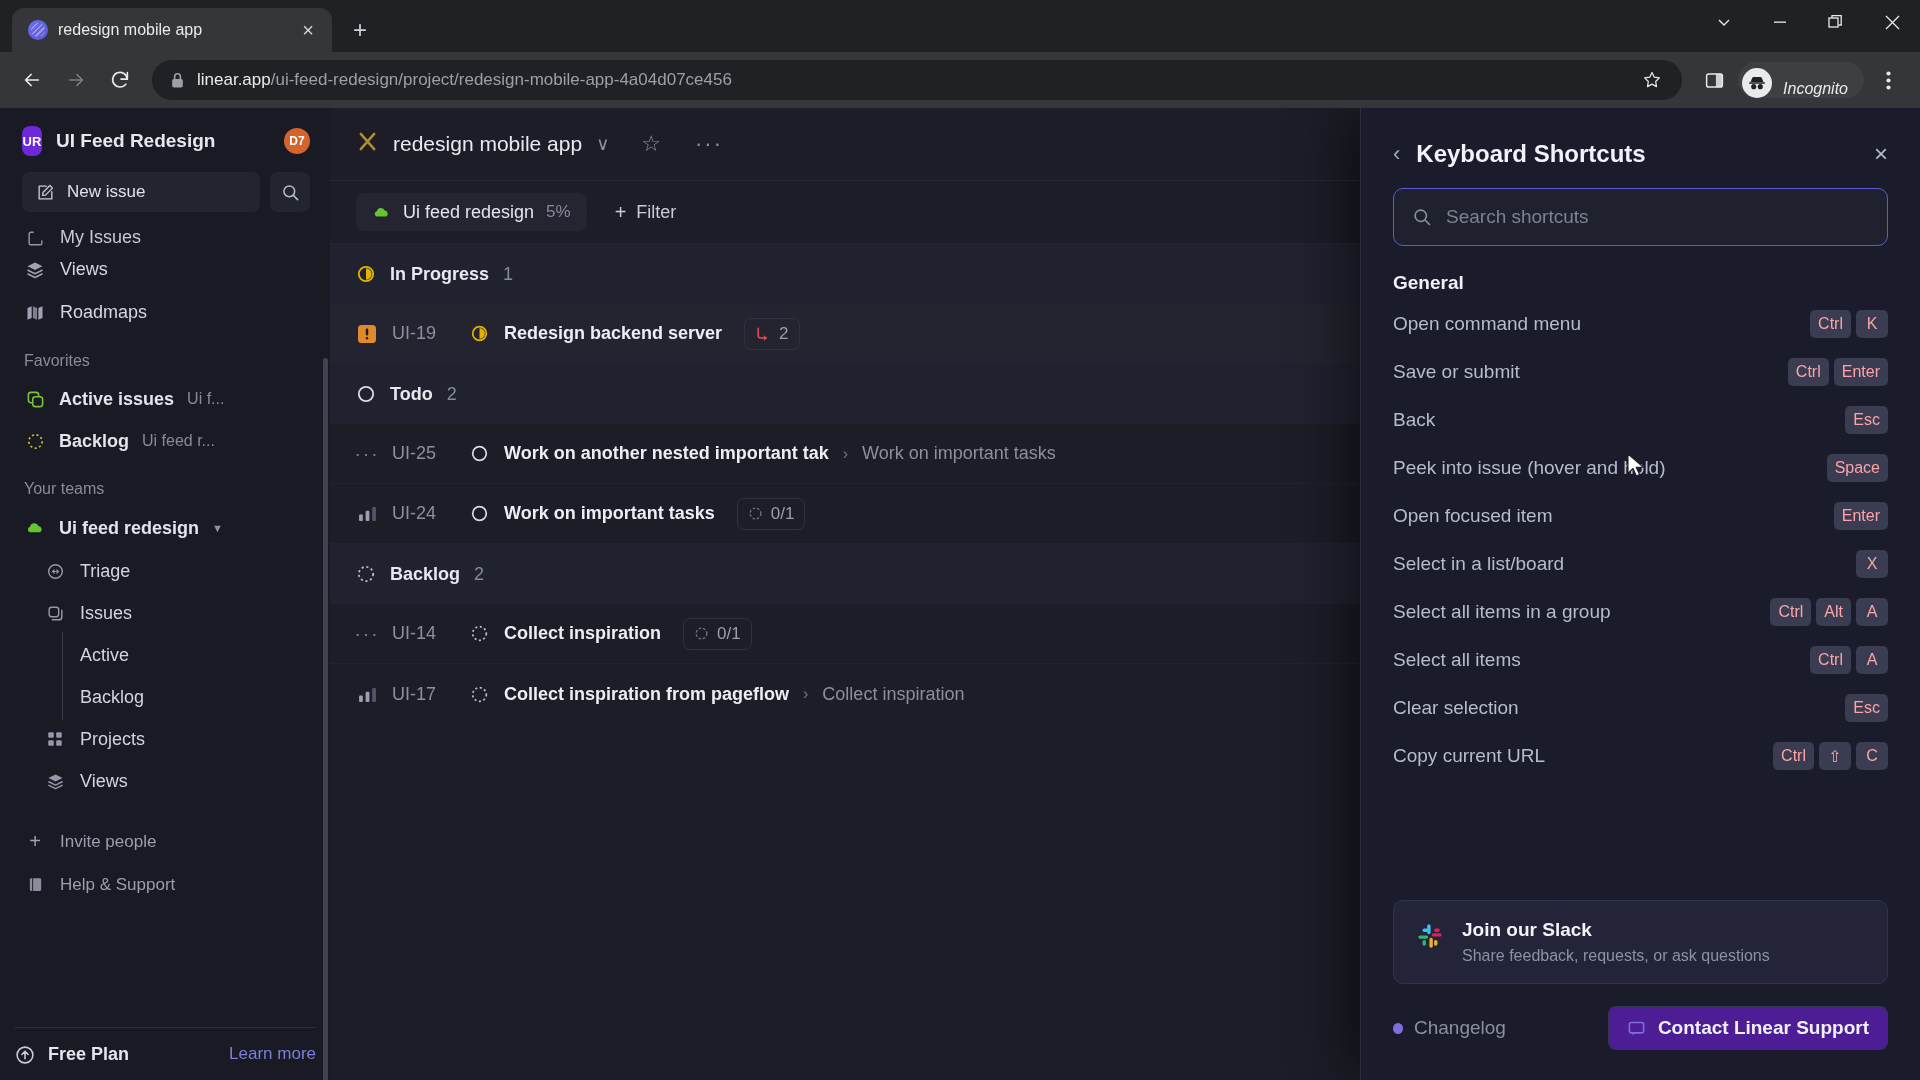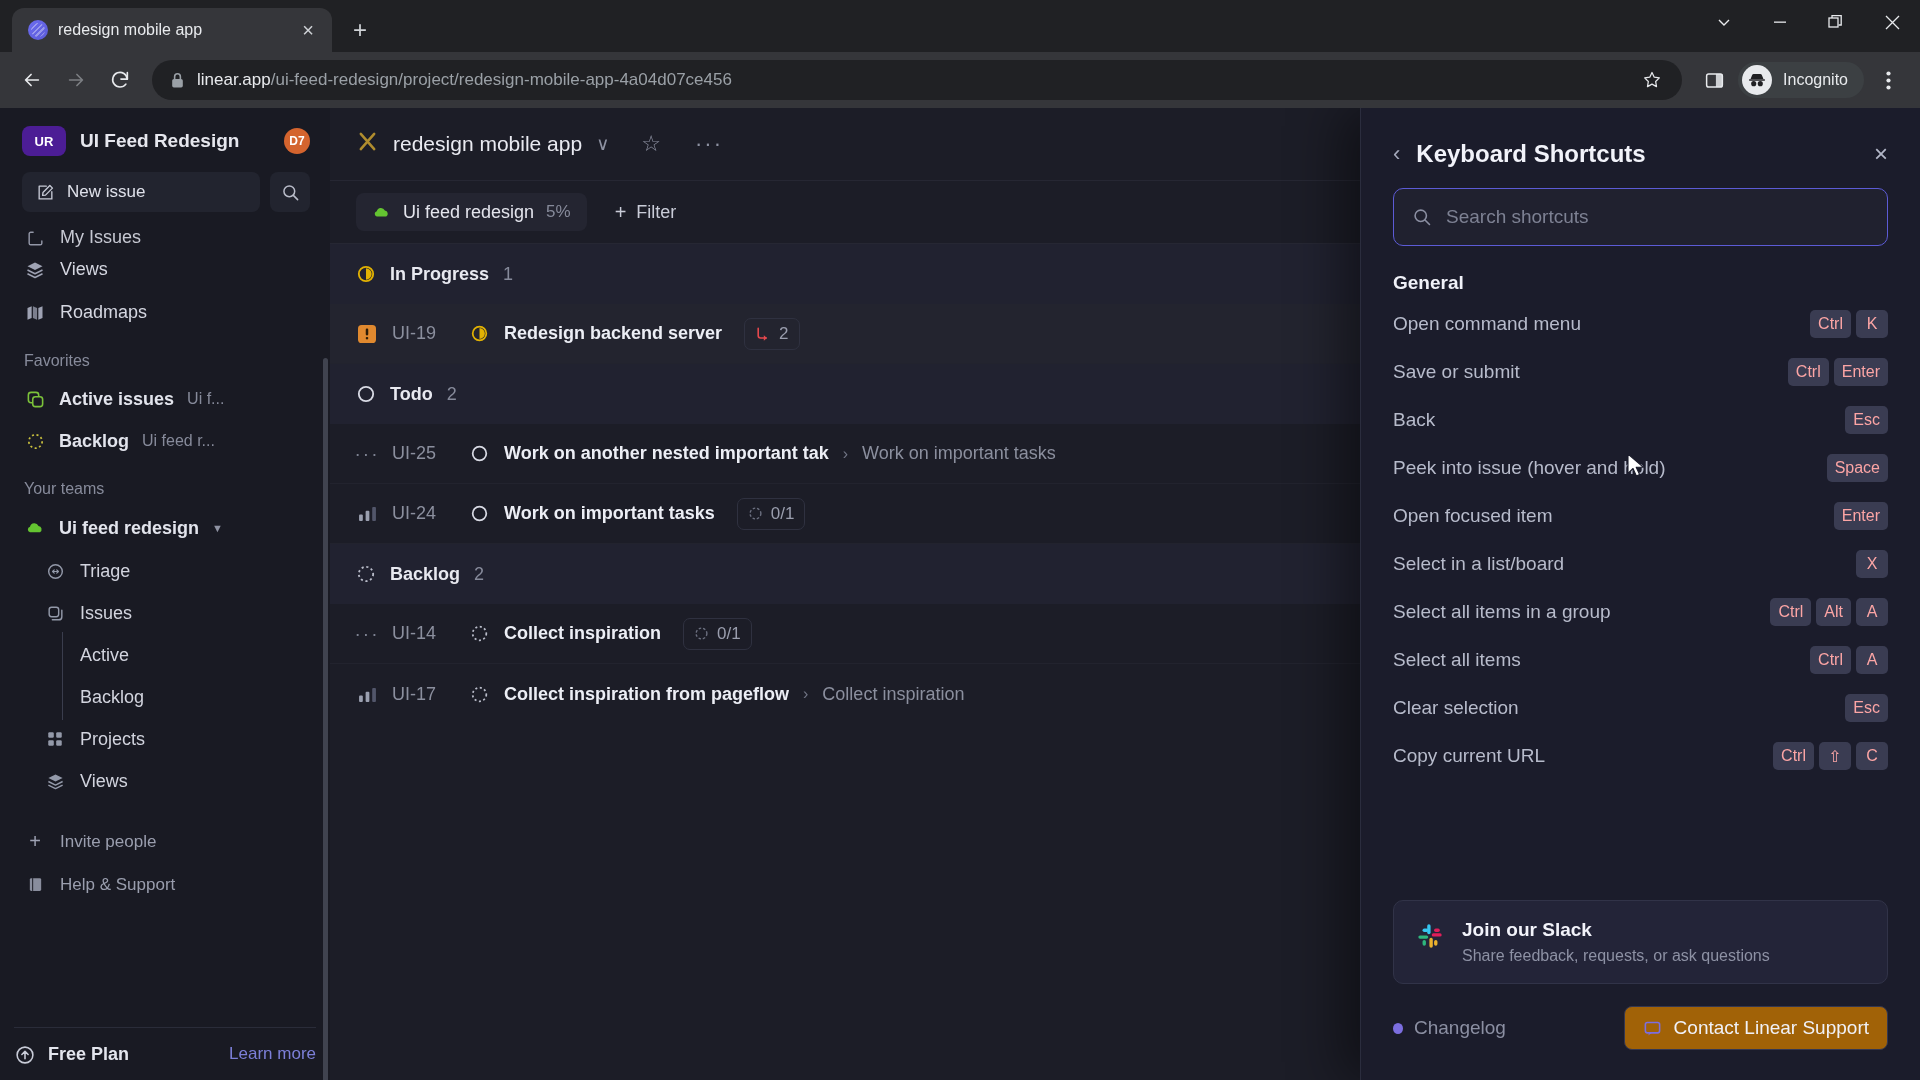--- a/index.html
+++ b/index.html
@@ -31,31 +31,31 @@
 
   .toolbar { height: 56px; background: #35363a; display: flex; align-items: center; padding: 0 12px; gap: 4px; }
   .tb-btn { width: 40px; height: 40px; border-radius: 50%; display: flex; align-items: center; justify-content: center; color: #e8eaed; flex: 0 0 auto; }
   .tb-btn.disabled { color: #7c7f83; }
   .omnibox {
     flex: 1; height: 40px; background: #202124; border-radius: 20px; display: flex; align-items: center;
     padding: 0 14px 0 18px; margin: 0 8px; gap: 12px; min-width: 0;
   }
   .omni-url { font-size: 17px; color: #9aa0a6; white-space: nowrap; overflow: hidden; text-overflow: ellipsis; flex: 1; }
   .omni-url b { color: #e8eaed; font-weight: 400; }
-  .incognito-pill { display: flex; align-items: center; gap: 11px; background: #3c4043; border-radius: 20px; height: 36px; padding: 0 16px 0 4px; }
+  .incognito-pill { display: flex; align-items: flex-end; gap: 11px; background: #3c4043; border-radius: 20px; height: 36px; padding: 0 16px 0 4px; font-style: italic; }
   .incog-av { width: 30px; height: 30px; border-radius: 50%; background: #e8eaed; display: flex; align-items: center; justify-content: center; }
   .incog-label { color: #e8eaed; font-size: 16px; }
 
   
   .app { flex: 1; display: flex; background: #191a23; position: relative; overflow: hidden; }
 
   
   .sidebar { width: 330px; background: #191a23; display: flex; flex-direction: column; position: relative; flex: 0 0 330px; }
   .ws-header { display: flex; align-items: center; gap: 14px; padding: 18px 20px 10px 22px; }
-  .ws-logo { width: 44px; height: 30px; border-radius: 8px; background: #4c1d95; color: #fff; font-size: 13px; font-weight: bold; display: flex; align-items: center; justify-content: center; }
+  .ws-logo { width: 20px; height: 30px; border-radius: 8px; background: #6d28d9; color: #fff; font-size: 13px; font-weight: bold; display: flex; align-items: center; justify-content: center; }
   .ws-name { color: #e6e7ee; font-size: 19px; font-weight: bold; flex: 1; }
   .av-d7 { width: 26px; height: 26px; border-radius: 50%; background: #d4642e; color: #fff; font-size: 12px; font-weight: bold; display: flex; align-items: center; justify-content: center; }
 
   .newrow { display: flex; gap: 10px; padding: 6px 20px 0 22px; }
   .newissue { flex: 1; height: 40px; background: #22242f; border-radius: 8px; display: flex; align-items: center; gap: 12px; padding: 0 14px; color: #dfe1ea; font-size: 17px; }
   .searchbtn { width: 40px; height: 40px; background: #22242f; border-radius: 8px; display: flex; align-items: center; justify-content: center; color: #b9bcc9; }
 
   .navlist { padding: 6px 0 0 0; overflow: hidden; }
   .nav-item { display: flex; align-items: center; gap: 14px; height: 43px; padding: 0 20px 0 24px; color: #d5d7e1; font-size: 18px; }
   .nav-item .ic { width: 22px; display:flex; align-items:center; justify-content:center; color: #9ea2b3; flex: 0 0 22px; }
@@ -140,21 +140,21 @@
   .sc-row { height: 48px; display: flex; align-items: center; }
   .sc-label { color: #b7bbcb; font-size: 19px; flex: 1; }
   .keys { display: flex; gap: 5px; }
   .key { min-width: 32px; height: 28px; background: #3a3c52; border-radius: 5px; color: #fca5a5; font-size: 16px; display: flex; align-items: center; justify-content: center; padding: 0 8px; }
 
   .slack-card { background: #232438; border: 1px solid #313348; border-radius: 10px; padding: 18px 22px; display: flex; gap: 18px; margin-bottom: 22px; }
   .slack-txt-t { color: #f2f3fa; font-size: 19px; font-weight: bold; }
   .slack-txt-s { color: #8d91a4; font-size: 16px; margin-top: 6px; }
   .panel-foot { display: flex; align-items: center; padding-bottom: 30px; }
   .changelog { display: flex; align-items: center; gap: 11px; color: #8b8fa2; font-size: 19px; }
-  .support-btn { margin-left: auto; height: 44px; background: #a16207; border: 1px solid #343751; border-radius: 8px; display: flex; align-items: center; gap: 12px; padding: 0 18px; color: #f0f1f8; font-size: 19px; font-weight: normal; }
+  .support-btn { margin-left: auto; height: 44px; background: #4c1d95; border: 1px solid #343751; border-radius: 8px; display: flex; align-items: center; gap: 12px; padding: 0 18px; color: #f0f1f8; font-size: 19px; font-weight: bold; }
 
   .cursor { position: absolute; left: 1627px; top: 345px; width: 0; height: 0; pointer-events: none; }
 </style>
 </head>
 <body>
 
 <div class="browser">
 
   <div class="tabstrip">
     <div class="tab">

